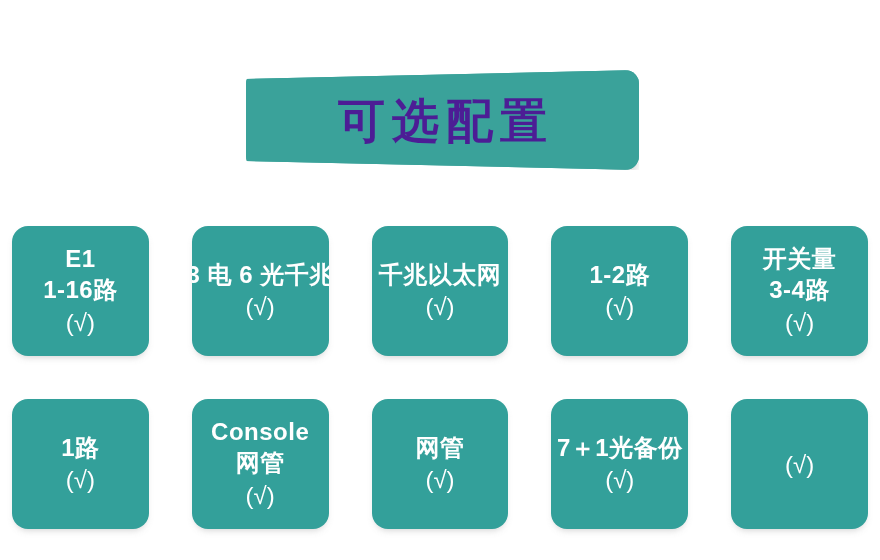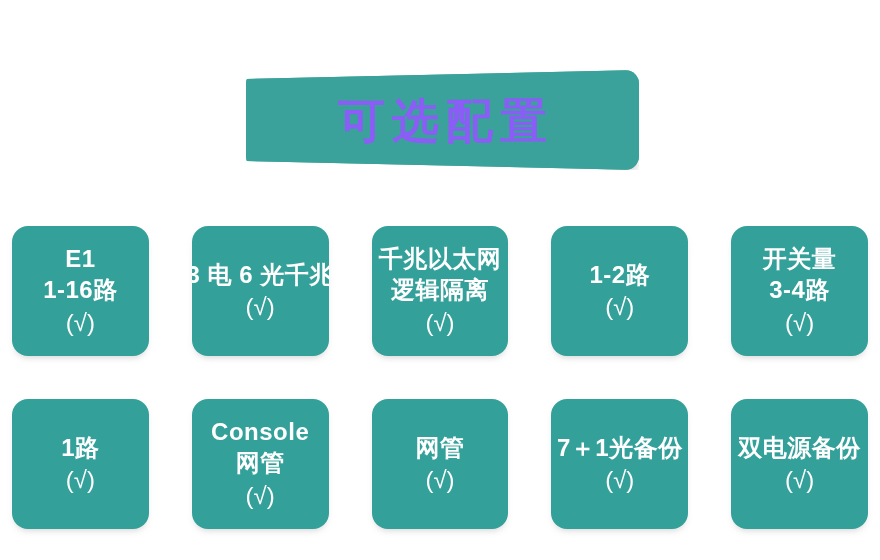--- a/index.html
+++ b/index.html
@@ -45,21 +45,21 @@
   }
   #banner-title {
     position: absolute;
     left: 246px;
     top: 70px;
     width: 393px;
     height: 100px;
     display: flex;
     align-items: center;
     justify-content: center;
-    color: #8b5cf6;
+    color: #4c1d95;
     font-size: 47px;
     font-weight: bold;
     letter-spacing: 7px;
     text-indent: 7px;
     line-height: 1;
     white-space: nowrap;
   }
 
   
   #card-grid {
@@ -122,21 +122,20 @@
   </div>
 
   <div class="card">
     <div class="card-line">3 电 6 光千兆</div>
 
     <div class="card-check">(√)</div>
   </div>
 
   <div class="card">
     <div class="card-line">千兆以太网</div>
-    <div class="card-line">逻辑隔离</div>
     <div class="card-check">(√)</div>
   </div>
 
   <div class="card">
     <div class="card-line">1-2路</div>
     <div class="card-check">(√)</div>
   </div>
 
   <div class="card">
     <div class="card-line">开关量</div>
@@ -160,18 +159,17 @@
     <div class="card-check">(√)</div>
   </div>
 
   <div class="card">
     <div class="card-line">7＋1光备份</div>
 
     <div class="card-check">(√)</div>
   </div>
 
   <div class="card">
-    <div class="card-line">双电源备份</div>
 
     <div class="card-check">(√)</div>
   </div>
 
 </div>
 
 </body></html>

